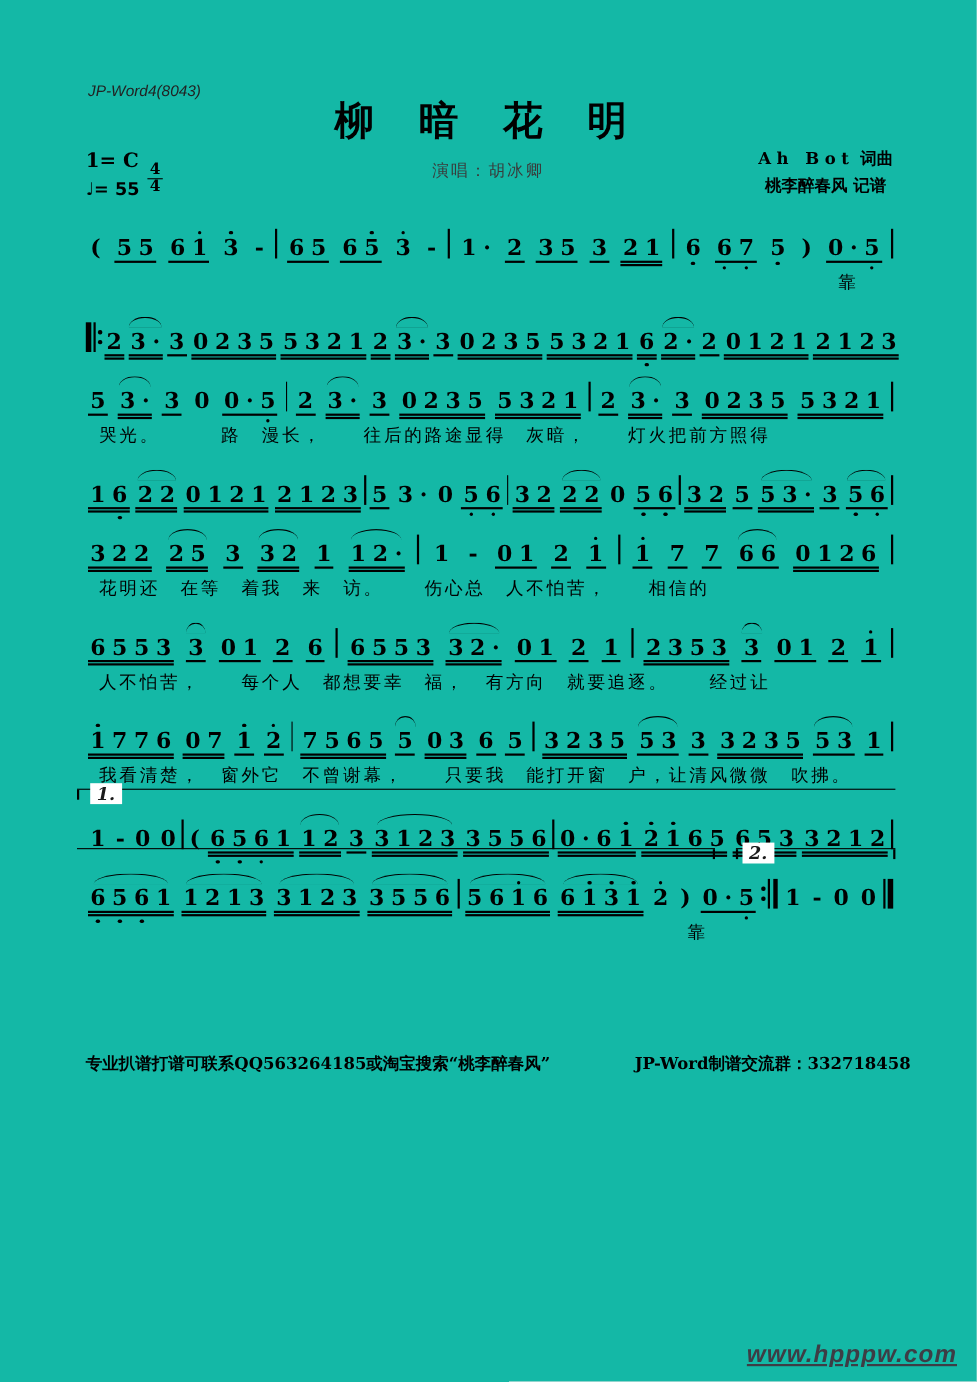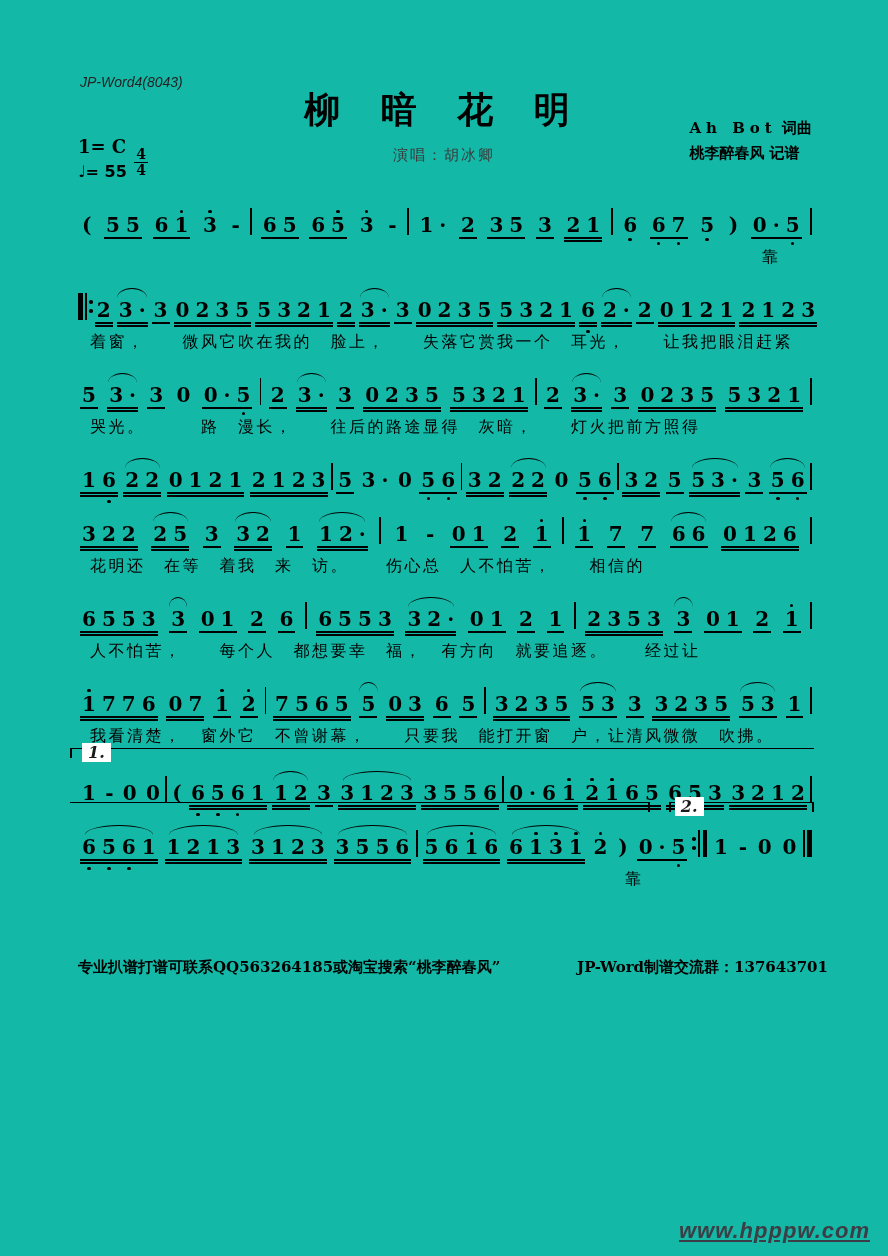--- a/index.html
+++ b/index.html
@@ -5,21 +5,21 @@
   html,body{margin:0;padding:0;background:#e8e8e8;}
   .page{width:888px;height:1256px;background:#14b8a6;position:relative;margin:0 auto;
         font-family:"Liberation Sans",sans-serif;color:#1a1a1a;overflow:hidden;}
 
   
   .software{position:absolute;left:80px;top:74px;font:italic 14px "Liberation Sans",sans-serif;color:#222;}
   .title{position:absolute;left:0;right:0;top:86px;text-align:center;margin:0;
          font:700 36px "DejaVu Serif",serif;letter-spacing:14px;color:#000;}
   .performer{position:absolute;left:0;right:0;top:146px;text-align:center;
          font:15px "DejaVu Serif",serif;color:#3a3a3a;letter-spacing:2px;}
-  .credits{position:absolute;right:76px;top:116px;text-align:left;
+  .credits{position:absolute;right:76px;top:132px;text-align:center;
          font:700 15px "DejaVu Serif",serif;color:#000;line-height:1.65;}
   .credits .lat{letter-spacing:5px;}
   .keyrow{position:absolute;left:78px;top:136px;font:700 18px "DejaVu Serif",serif;color:#000;}
   .frac{display:inline-flex;flex-direction:column;align-items:center;vertical-align:-6px;
         font:700 14px "DejaVu Serif",serif;line-height:1.05;margin-left:8px;}
   .frac .top{border-bottom:1.6px solid #000;padding:0 2px;}
   .temporow{position:absolute;left:78px;top:162px;font:700 16px "DejaVu Sans",sans-serif;color:#000;}
 
   
   #systems{position:absolute;left:78px;right:76px;top:196px;}
@@ -311,21 +311,20 @@
           <span class="tok">
             <span class="grp u2">
               <span class="note-ch">2</span>
               <span class="note-ch">1</span>
               <span class="note-ch">2</span>
               <span class="note-ch">3</span>
             </span>
           </span>
           <span class="barline"></span>
         </div>
-        <div class="lyrics">着窗，　　微风它吹在我的　脸上，　　失落它赏我一个　耳光，　　让我把眼泪赶紧</div>
       </div>
       <div class="system">
         <div class="notes">
           <span class="tok">
             <span class="grp u1">
               <span class="note-ch">5</span>
             </span>
           </span>
           <span class="tok">
             <span class="grp u2">
@@ -1065,18 +1064,18 @@
           <span style="left: 547px;">靠</span>
         </div>
       </div>
     </div>
 
   <div class="footer">
     <div>
       <div>专业扒谱打谱可联系QQ563264185或淘宝搜索“桃李醉春风”</div>
     </div>
     <div>
-      <div>JP-Word制谱交流群：137643701</div>
+      <div>JP-Word制谱交流群：332718458</div>
     </div>
   </div>
 
   <div class="watermark">www.hpppw.com</div>
 </div>
 
 </body></html>

